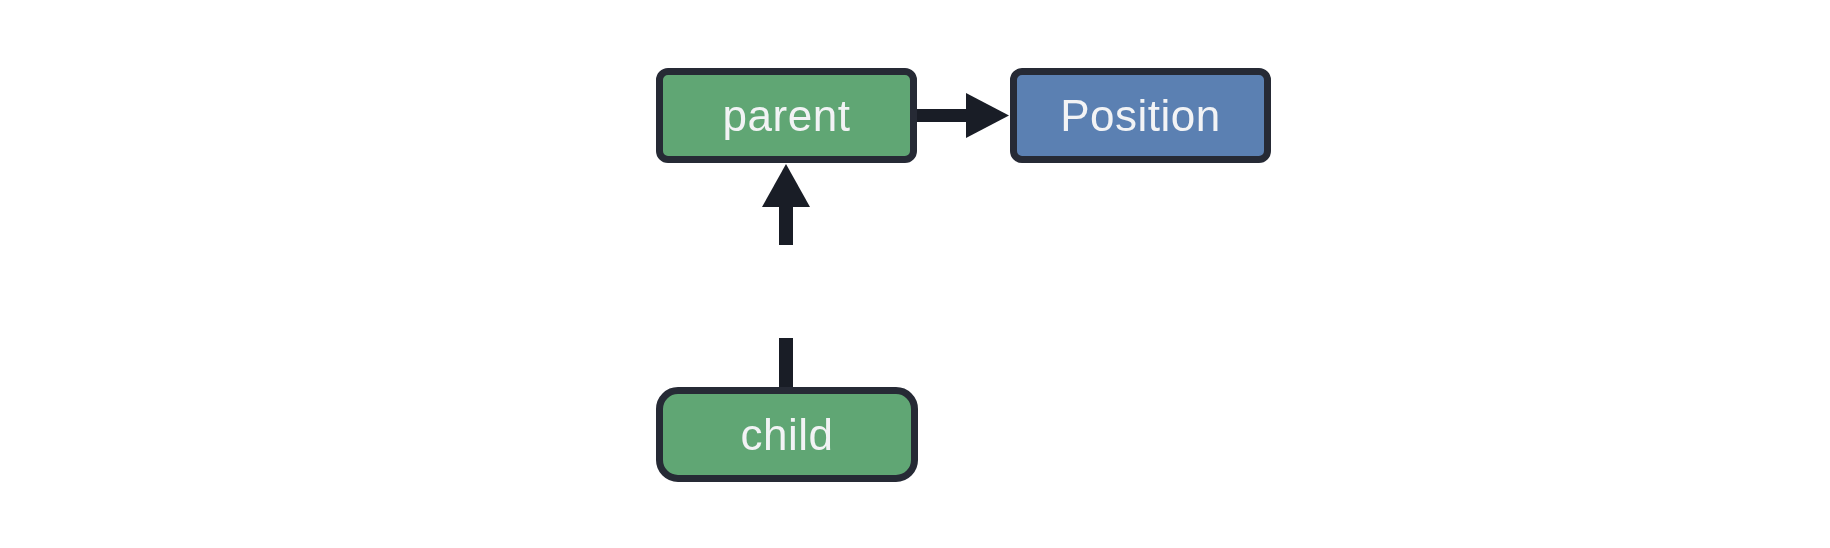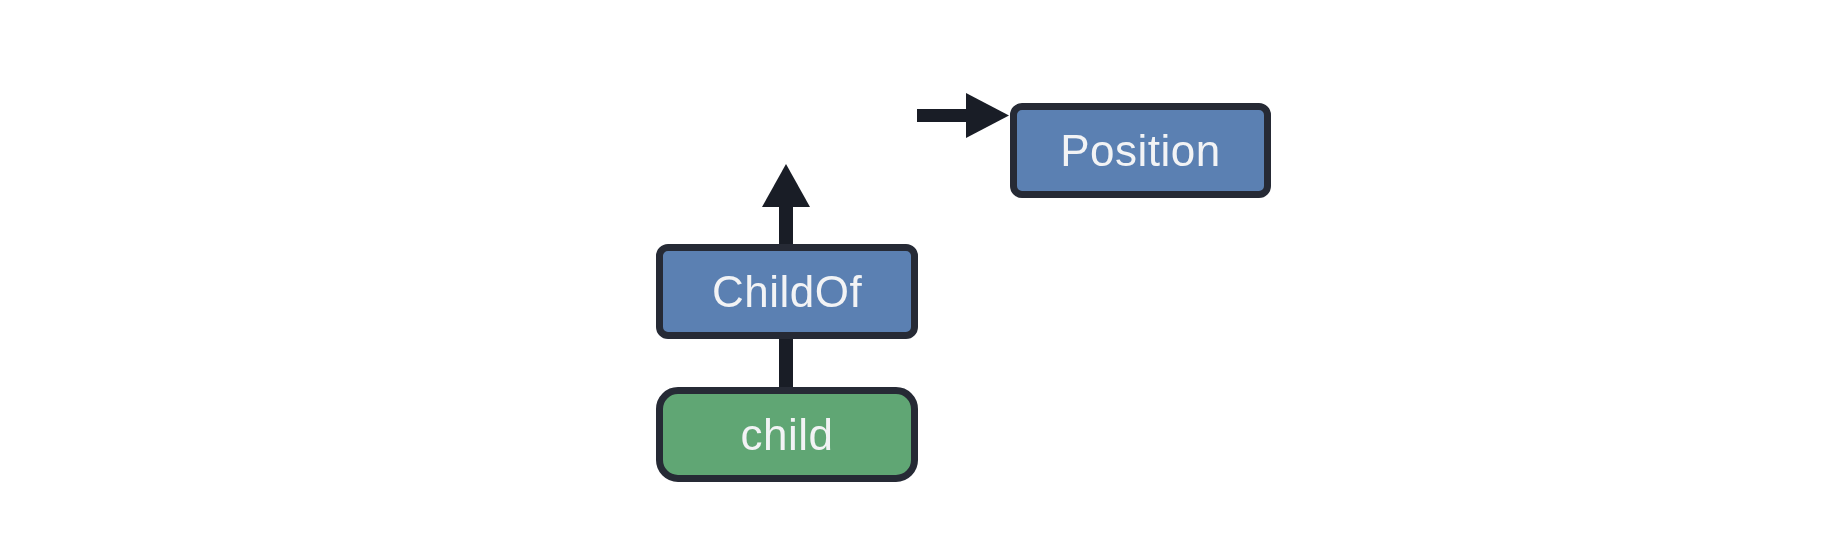--- a/index.html
+++ b/index.html
@@ -26,21 +26,21 @@
     font-size: 44px;
     font-weight: 400;
     color: #f2f3f5;
     letter-spacing: 0.5px;
     user-select: none;
   }
   .node.green { background: #60a674; }
   .node.blue  { background: #5b80b2; }
 
   #node-parent   { left: 656px;  top: 68px;  width: 261px; height: 95px; }
-  #node-position { left: 1010px; top: 68px;  width: 261px; height: 95px; margin-top: 35px; }
+  #node-position { left: 1010px; top: 68px;  width: 261px; height: 95px; }
   #node-childof  { left: 656px;  top: 244px; width: 262px; height: 95px; }
   #node-child    { left: 656px;  top: 387px; width: 262px; height: 95px; border-radius: 22px; }
 
   #edge-layer {
     position: absolute;
     left: 0;
     top: 0;
     width: 1830px;
     height: 548px;
     pointer-events: none;
@@ -61,20 +61,20 @@
     <g>
       <rect x="779" y="203" width="14" height="42" fill="#191d26"></rect>
       <polygon points="762,207 786,164 810,207" fill="#191d26"></polygon>
     </g>
 
     <g>
       <rect x="779" y="338" width="14" height="50" fill="#191d26"></rect>
     </g>
   </svg>
 
+  <div class="node green" id="node-parent">parent</div>
 
   <div class="node blue" id="node-position">Position</div>
 
-  <div class="node blue" id="node-childof">ChildOf</div>
 
   <div class="node green" id="node-child">child</div>
 
 </div>
 
 </body></html>

